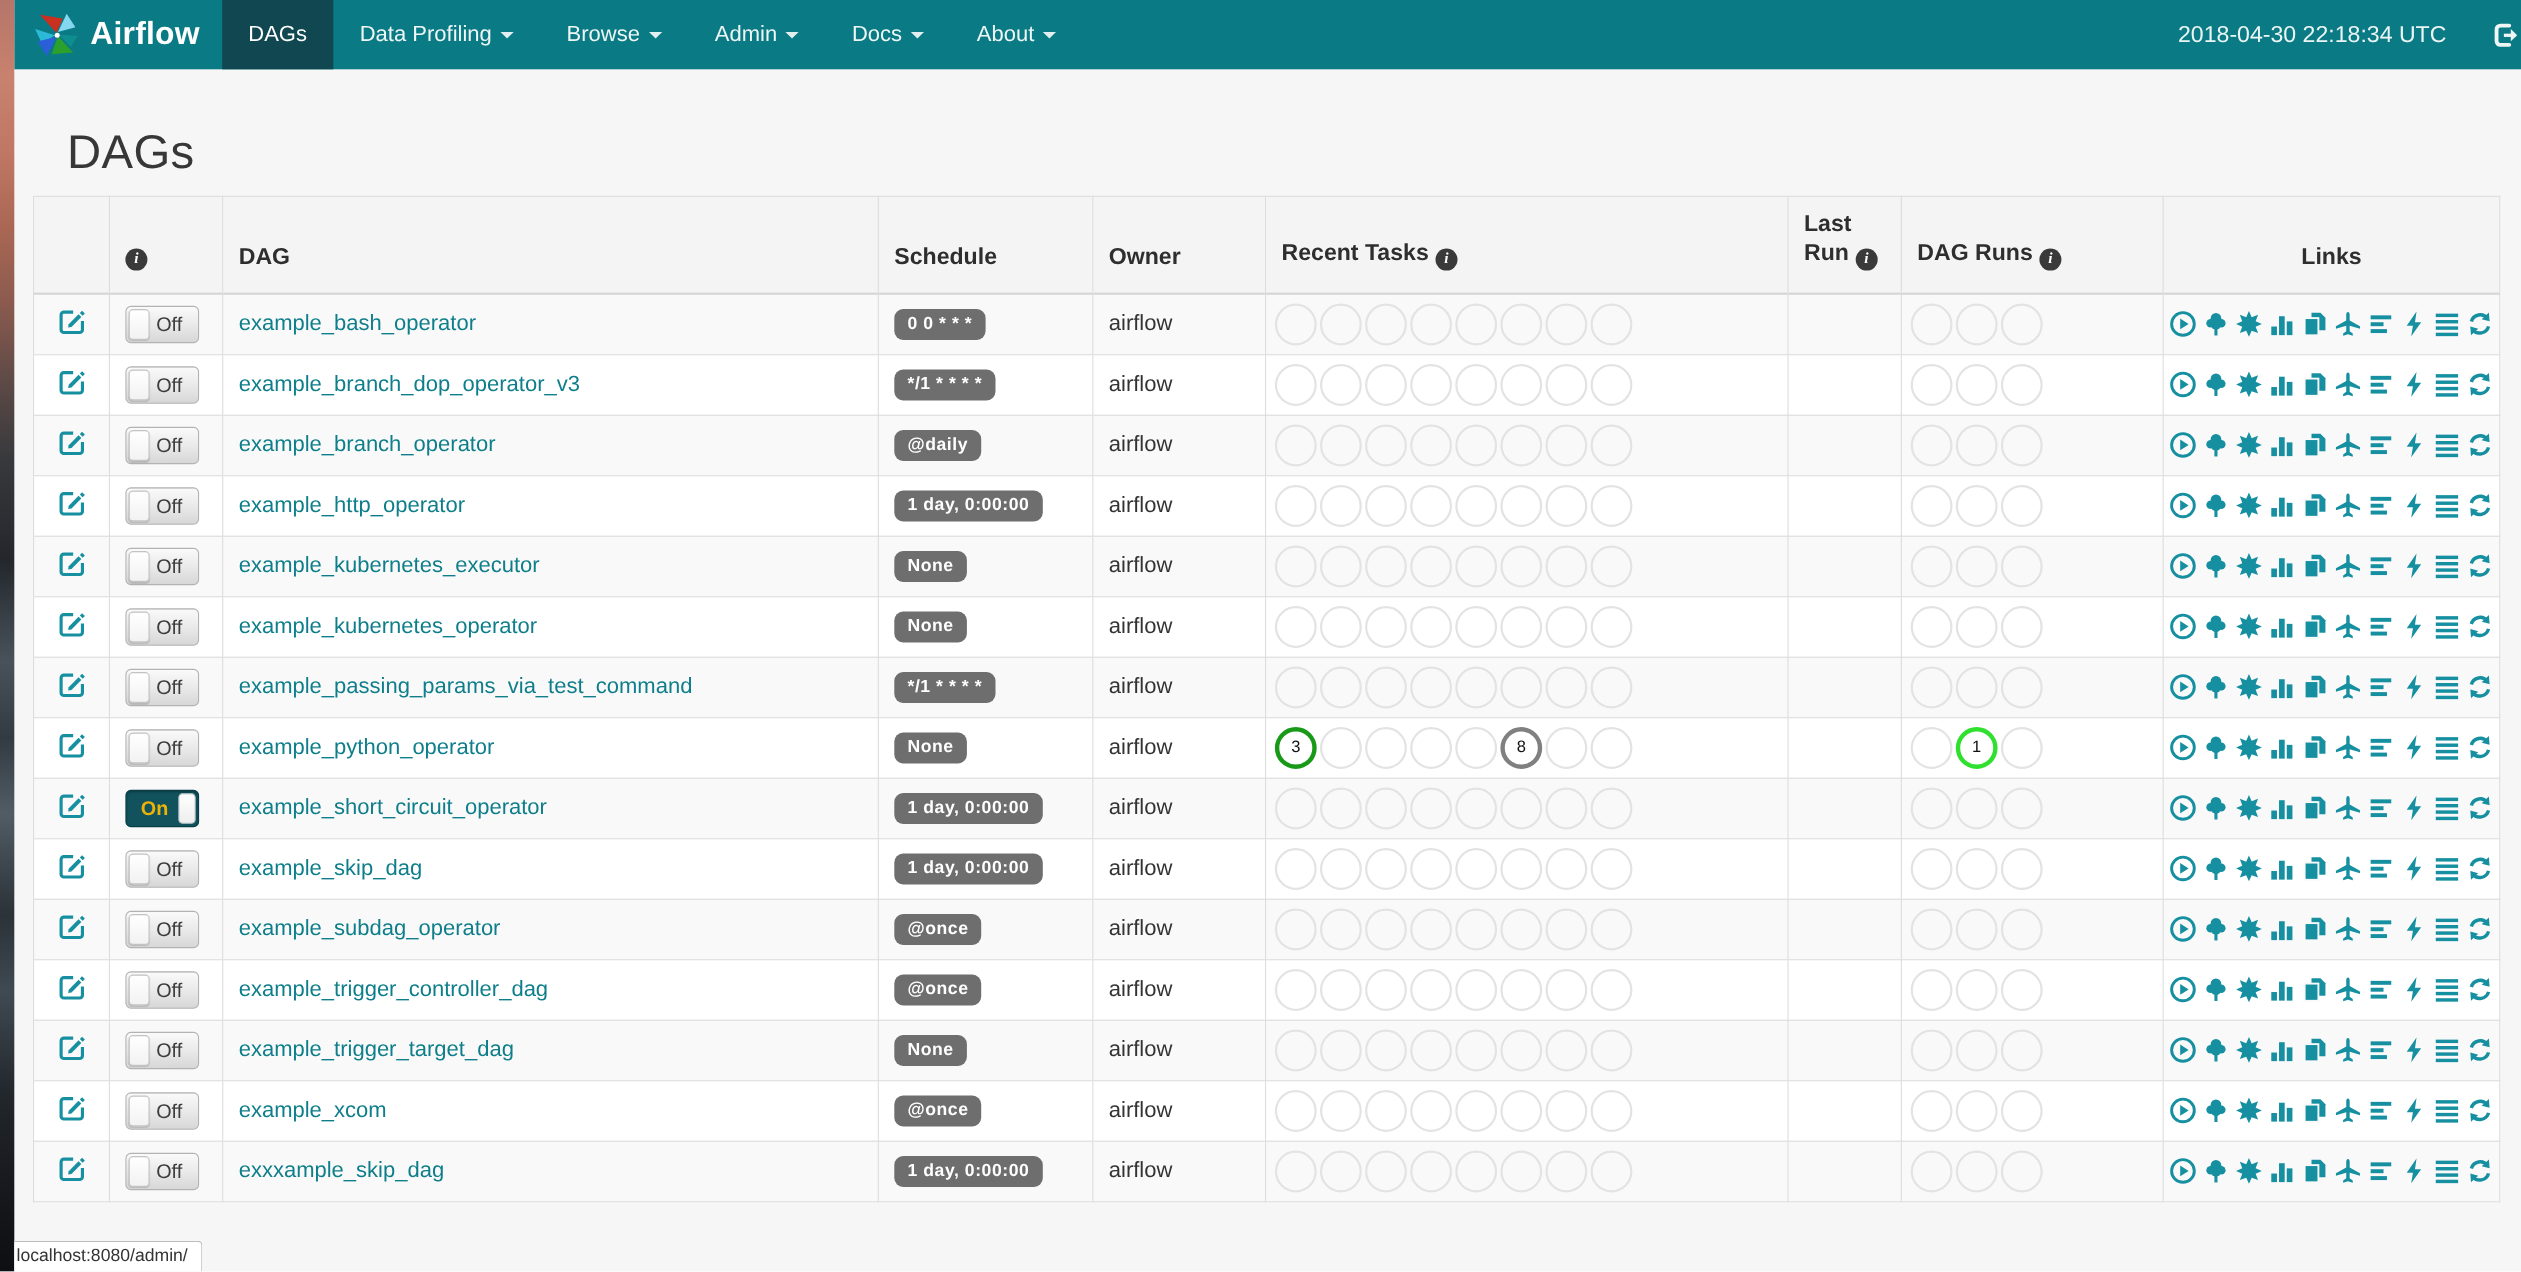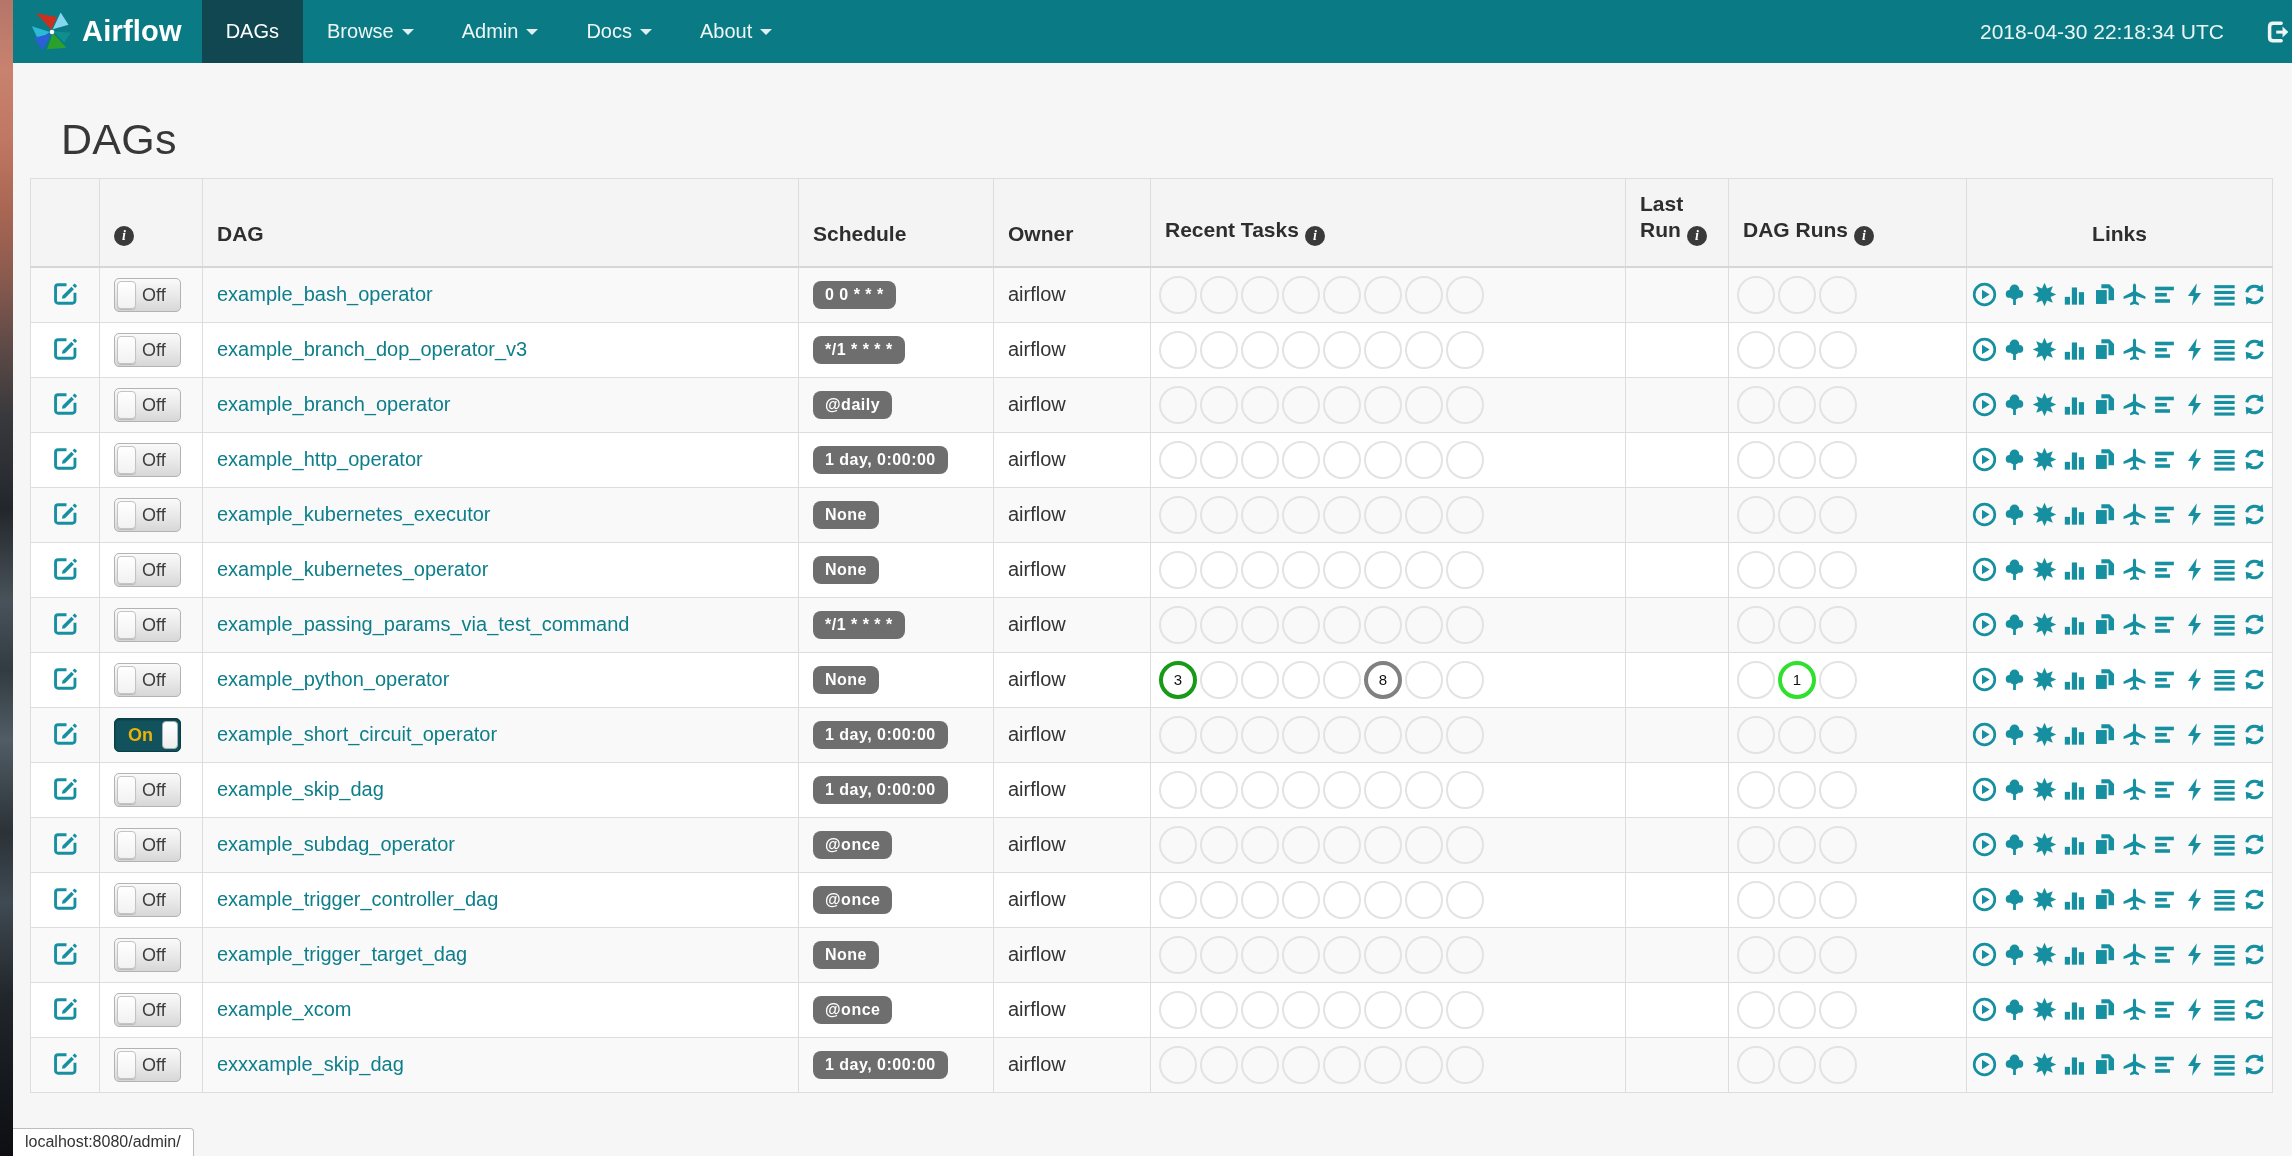--- a/index.html
+++ b/index.html
@@ -136,21 +136,21 @@
     font-size:14px;font-weight:bold;font-family:"Liberation Serif","DejaVu Serif",serif;
     font-style:italic;vertical-align:-3px;margin-left:6px;
   }
   th.col-info{text-align:center;}
   th.col-info .info-icon{margin-left:0;}
   .lastrun-head{line-height:1.25;}
   
   .status-bar{
     position:absolute;left:13px;bottom:0;background:#fff;border:1px solid #bdbdbd;
     border-left:none;border-bottom:none;border-top-right-radius:4px;
-    font-size:16px;color:#333;padding:4px 12px 5px 12px;z-index:6;white-space:nowrap;
+    font-size:16px;color:#333;padding:4px 12px 5px 2px;z-index:6;white-space:nowrap;
   }
 </style>
 </head>
 <body>
 
 <div class="desktop-strip"></div>
 
 <div class="navbar">
   <div class="brand">
     <svg viewBox="0 0 32 32">
@@ -160,20 +160,24 @@
       <polygon points="15.5,17 9.5,29 3.5,20" fill="#2b5fd7"></polygon>
       <polygon points="16.5,16.5 26,27 12.5,28" fill="#2ca02c"></polygon>
       <polygon points="17,15.5 29,16.5 24.5,23.5" fill="#0e8e8e"></polygon>
       <circle cx="16" cy="16" r="1.6" fill="#ffffff"></circle>
     </svg>
     <span class="brand-text">Airflow</span>
   </div>
   <div class="nav-menu" id="nav-menu">
       <div class="nav-item active">
         <span>DAGs</span>
+      </div>
+      <div class="nav-item">
+        <span>Data Profiling</span>
+        <span class="caret"></span>
       </div>
       <div class="nav-item">
         <span>Browse</span>
         <span class="caret"></span>
       </div>
       <div class="nav-item">
         <span>Admin</span>
         <span class="caret"></span>
       </div>
       <div class="nav-item">

